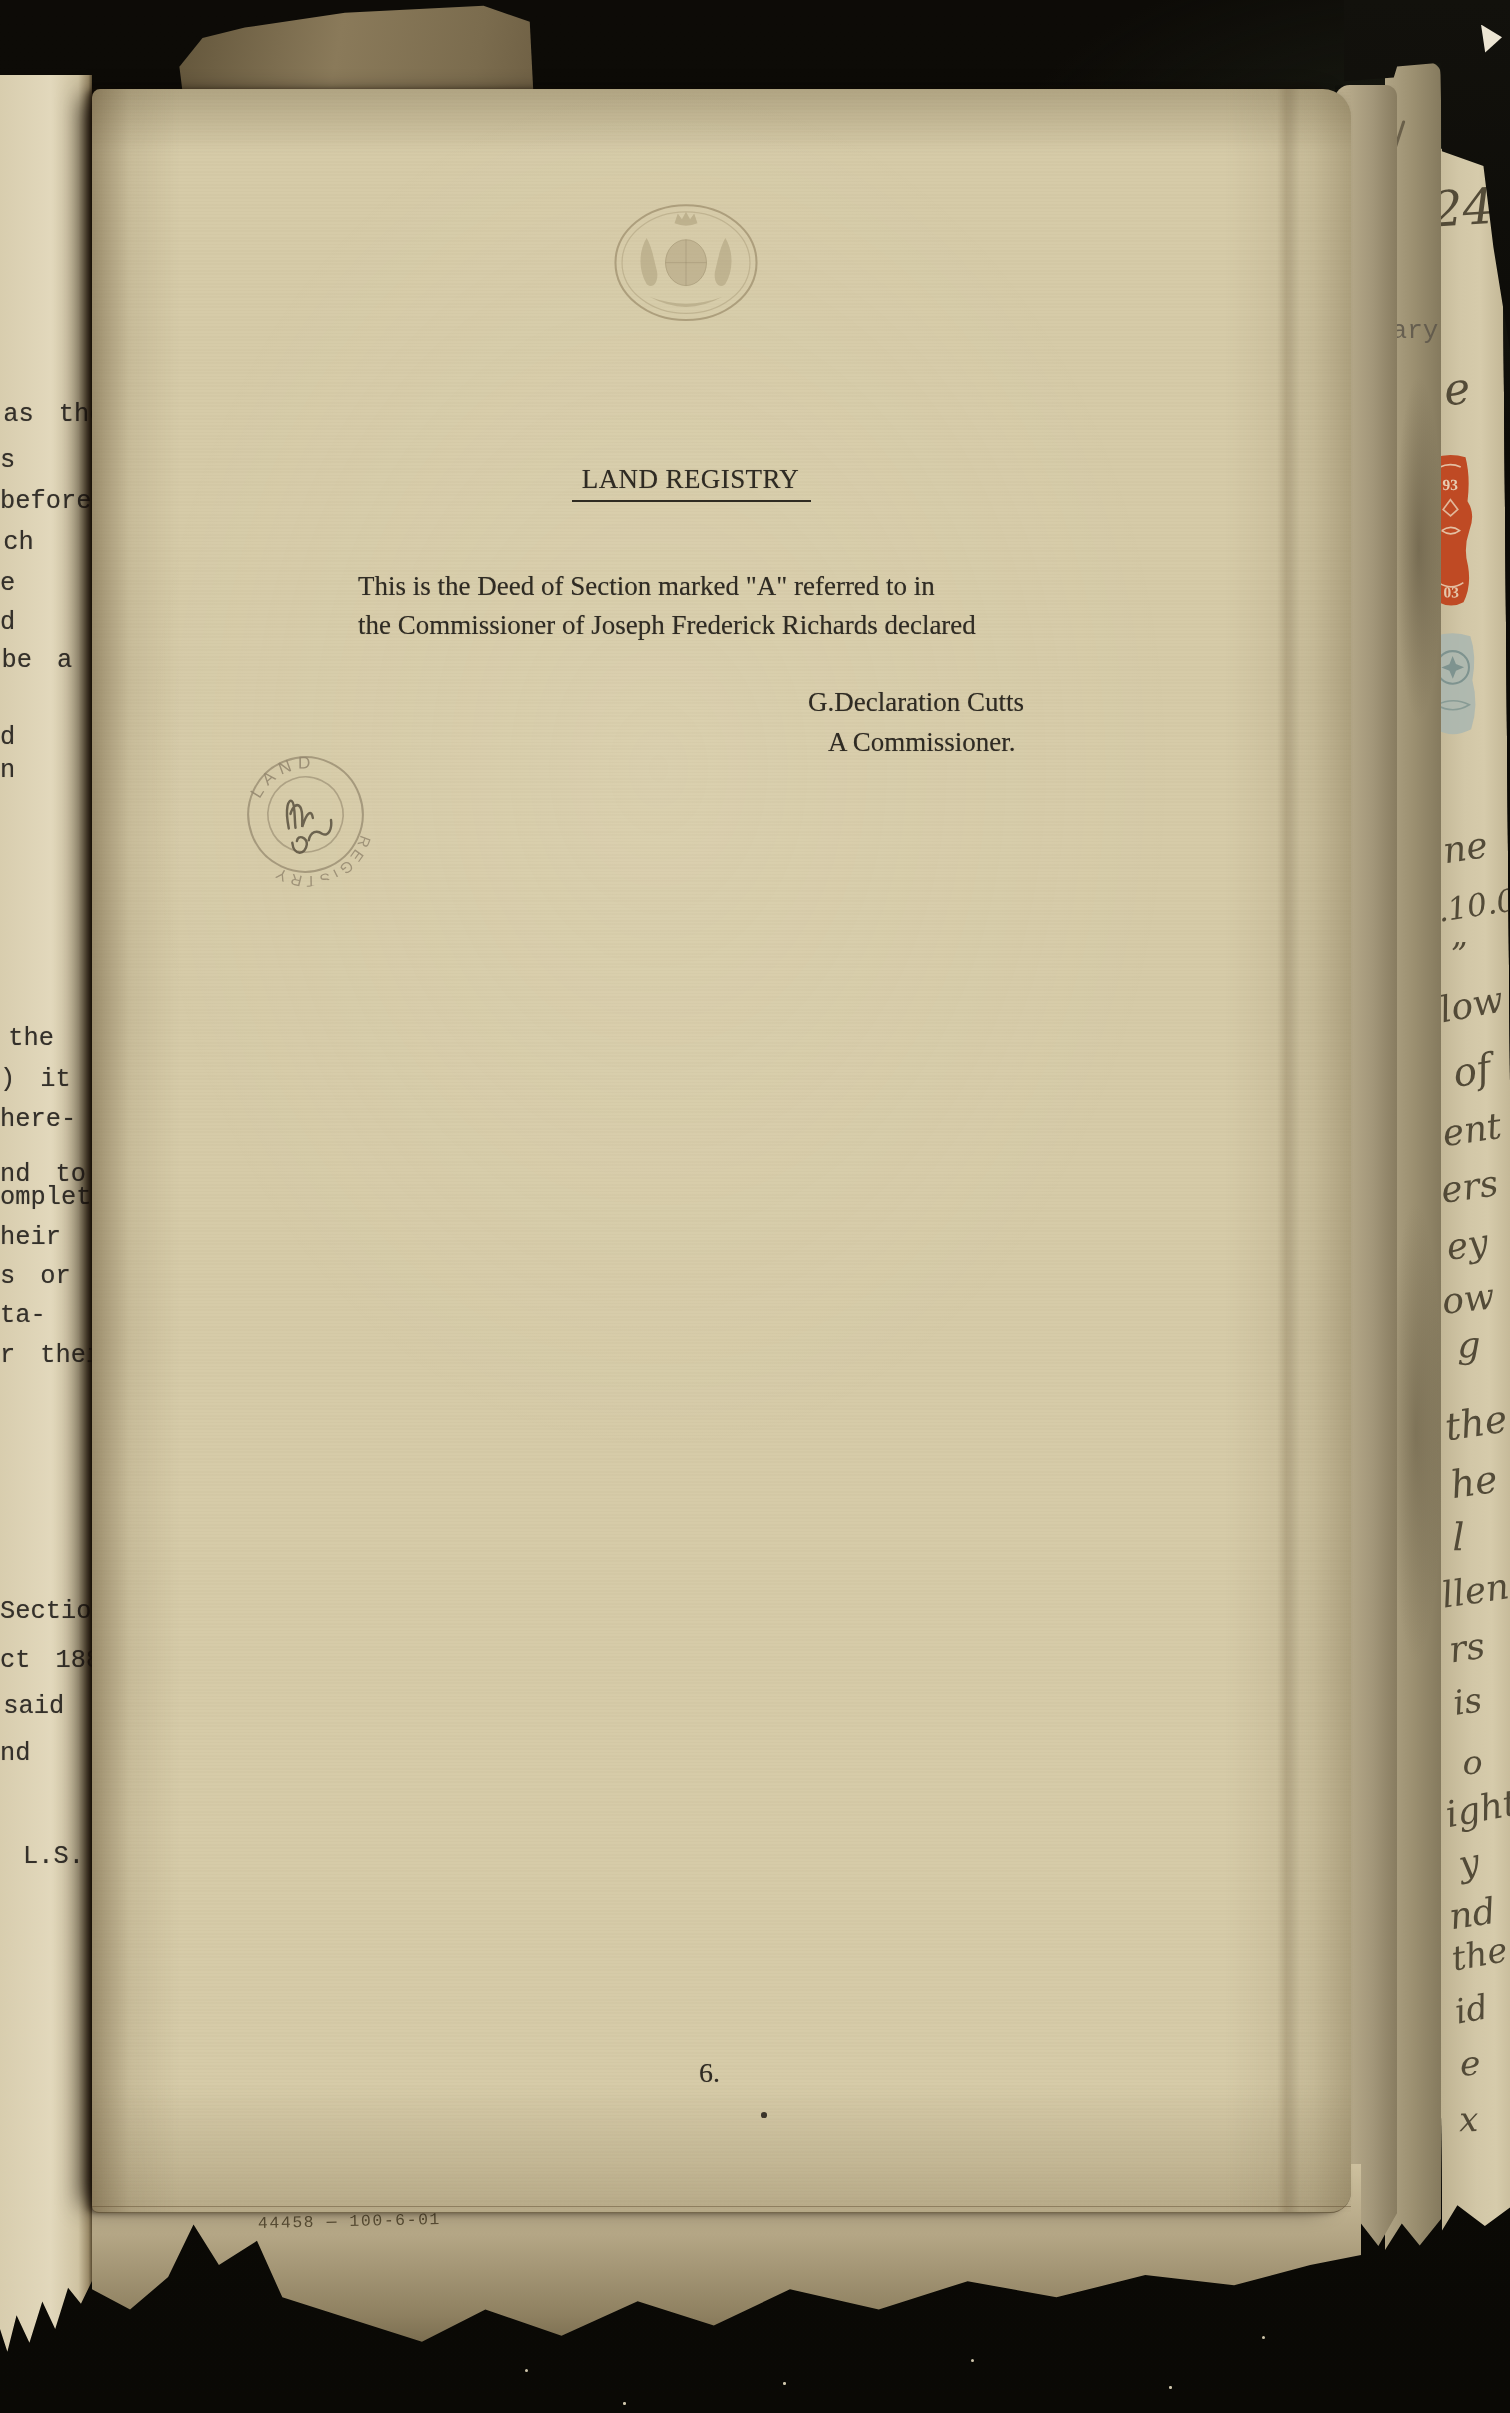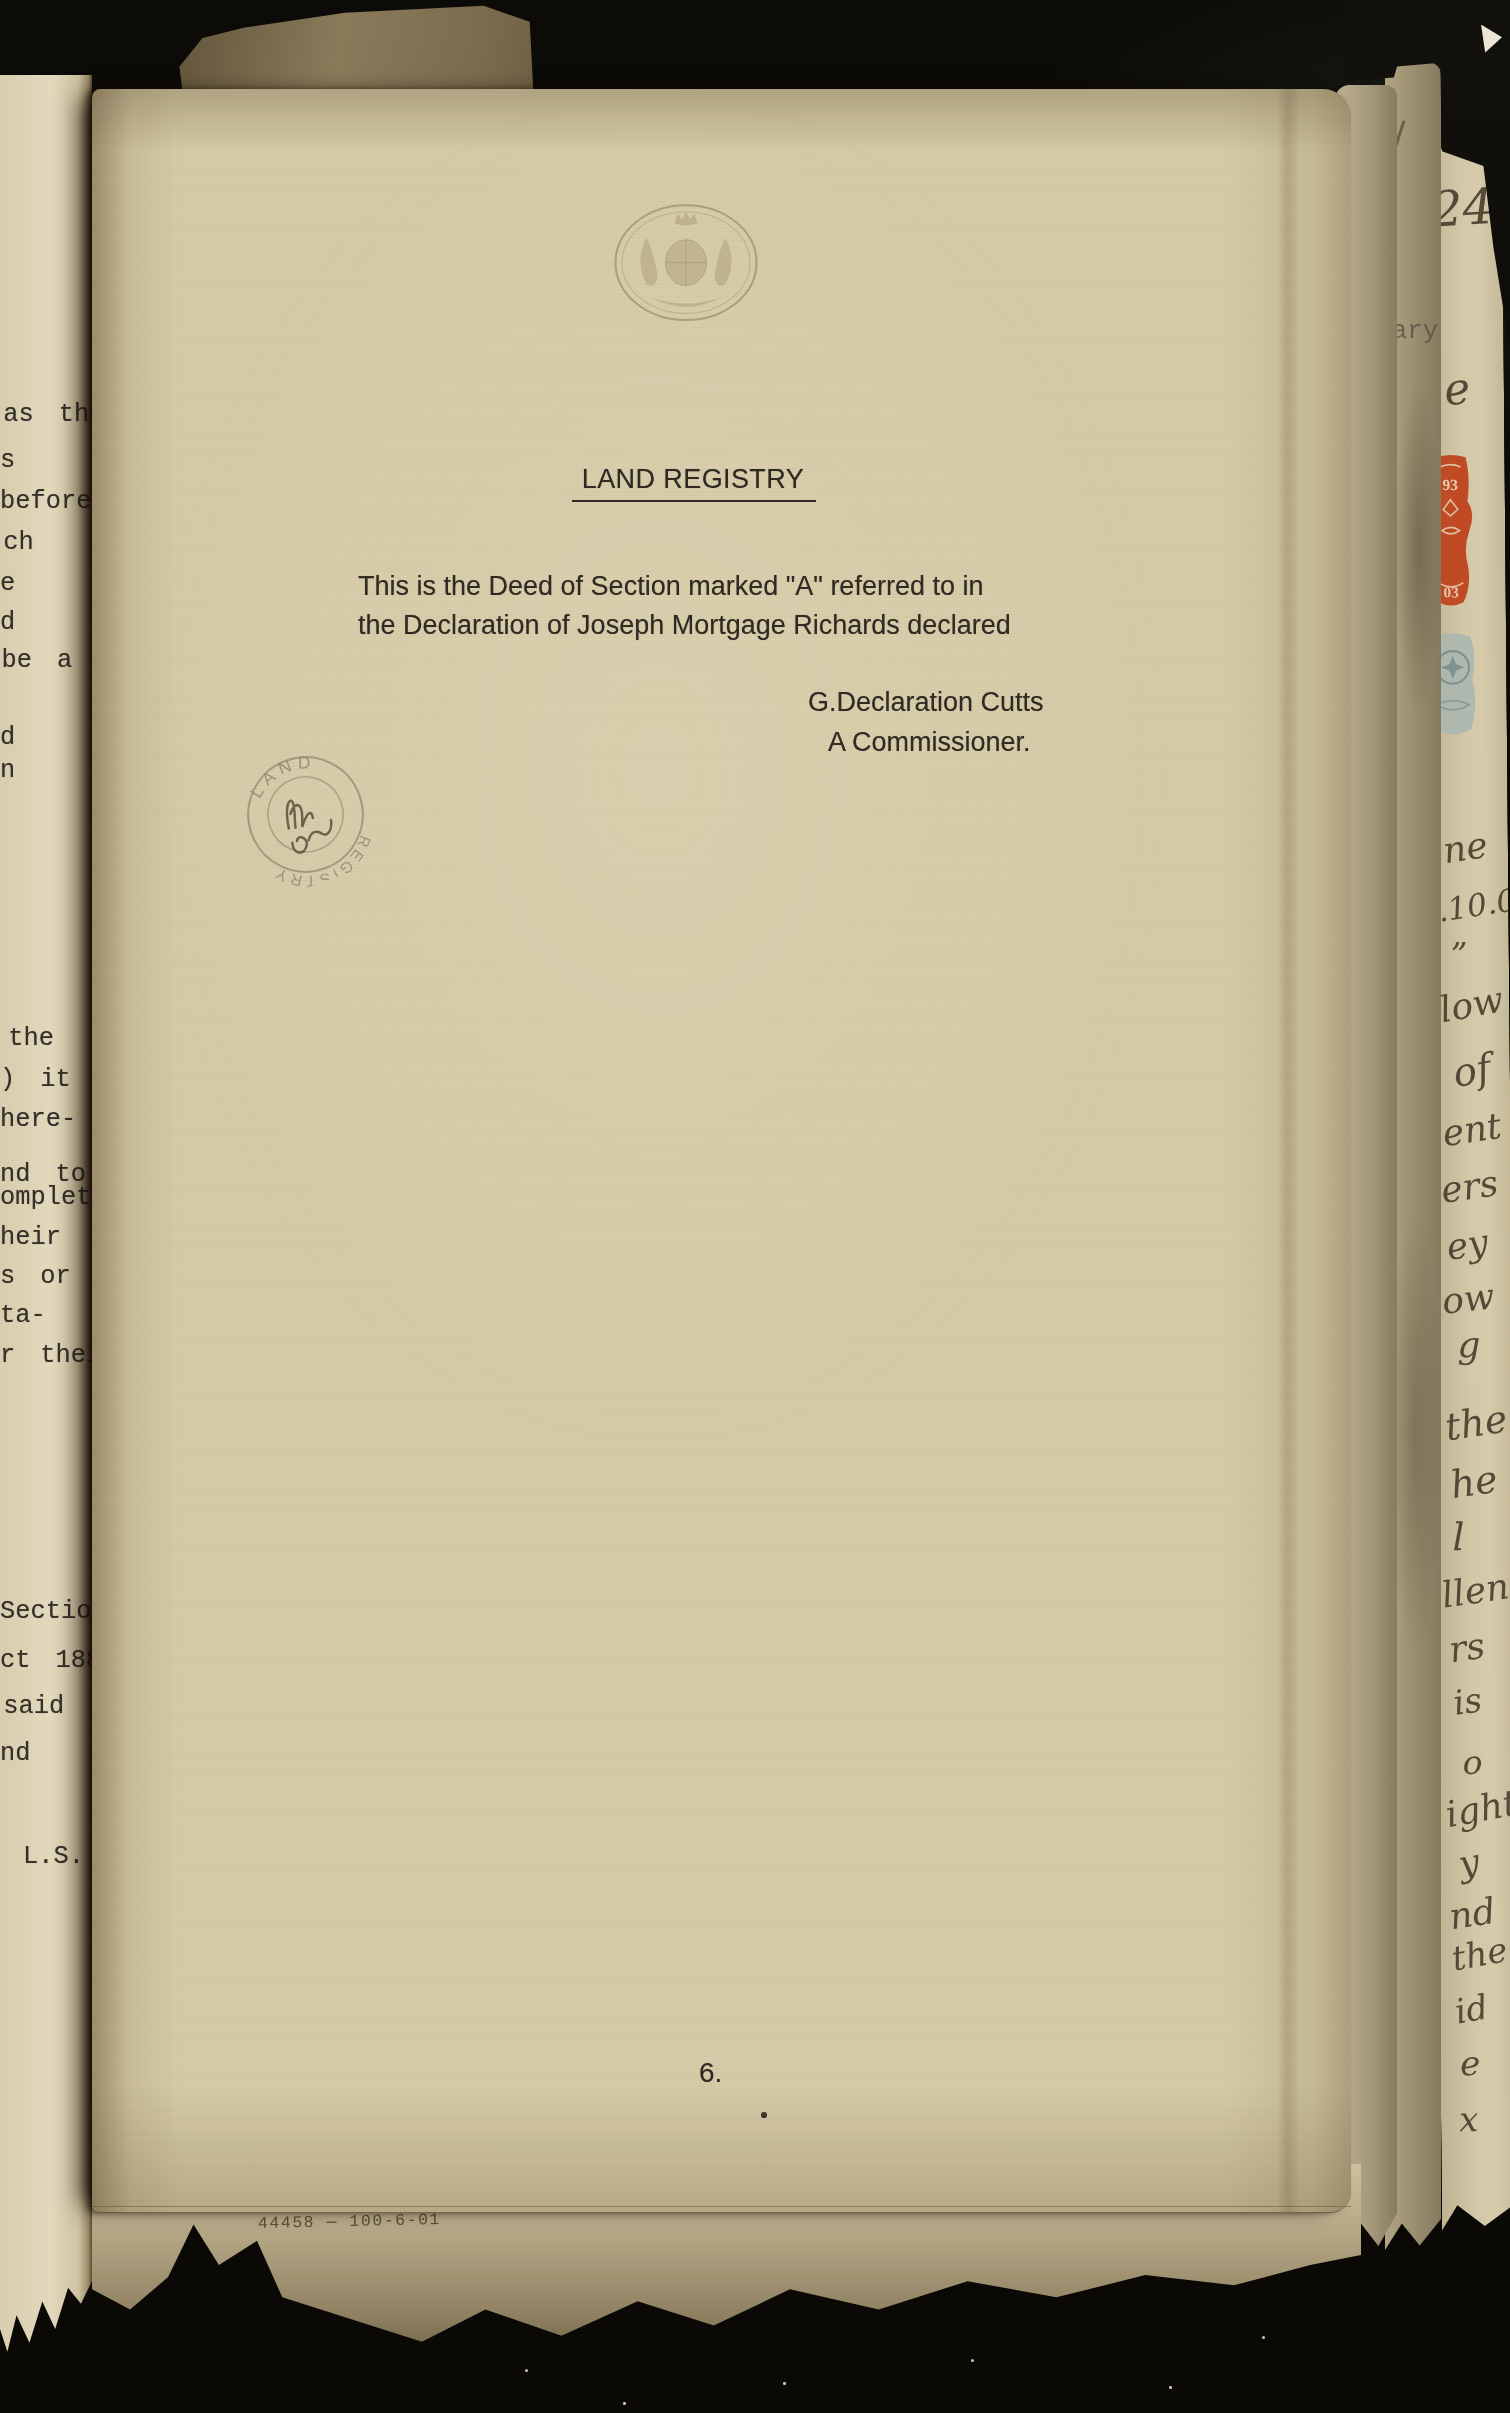--- a/index.html
+++ b/index.html
@@ -48,21 +48,21 @@
   }
   .main-page::after{
     content:"";position:absolute;left:0;right:0;bottom:5.7px;height:0.8px;
     background:rgba(90,72,45,.45);
   }
   .page-crease{
     left:1185px;top:0;width:23px;height:100%;
     background:linear-gradient(90deg, transparent, rgba(110,92,60,.25) 40%, rgba(80,64,40,.16) 60%, transparent);
   }
   .typed{
-    position:absolute;font-family:Liberation Sans, sans-serif;
+    position:absolute;font-family:Liberation Serif, serif;
     color:#2f2b23;white-space:pre;
     text-shadow:0 0 0.8px rgba(47,43,35,.45);
   }
   .heading{
     font-size:27px;letter-spacing:0.4px;
     border-bottom:2.5px solid #2f2b22;padding:0 11.5px 4.9px 9.8px;
   }
   .bodyline{font-size:27px;}
   .pageno{font-size:28px;}
   
@@ -218,21 +218,21 @@
     <ellipse cx="100" cy="92" rx="25" ry="28" fill="rgba(167,152,117,.5)" stroke="rgba(140,125,92,.6)"></ellipse>
     <path d="M100,64 v56 M75,92 h50" stroke="rgba(140,125,92,.5)" fill="none"></path>
     <path d="M52,62 C42,78 42,102 52,118 C60,126 68,114 64,100 C60,84 58,72 52,62 Z" fill="rgba(162,147,112,.5)"></path>
     <path d="M148,62 C158,78 158,102 148,118 C140,126 132,114 136,100 C140,84 142,72 148,62 Z" fill="rgba(162,147,112,.5)"></path>
     <path d="M56,134 Q100,150 144,134 Q100,158 56,134 Z" fill="rgba(160,145,110,.5)"></path>
   </svg>
 
   <div class="typed heading" style="left:480px;top:375px">LAND REGISTRY</div>
 
   <div class="typed bodyline" style="left:266px;top:482px">This is the Deed of Section marked "A" referred to in</div>
-  <div class="typed bodyline" style="left:266px;top:521px">the Declaration of Joseph Mortgage Richards declared</div>
+  <div class="typed bodyline" style="left:266px;top:521px">the Commissioner of Joseph Frederick Richards declared</div>
   <div class="typed bodyline" style="left:716px;top:598px">G.Declaration Cutts</div>
   <div class="typed bodyline" style="left:736px;top:638px">A Commissioner.</div>
 
   <svg style="position:absolute;left:144px;top:656px;transform:rotate(-20deg);opacity:.8" width="139" height="139" viewBox="0 0 170 170">
     <defs>
       <path id="arcTop" d="M 22,92 A 63,63 0 0 1 148,92"></path>
       <path id="arcBot" d="M 150,96 A 65,65 0 0 1 20,96"></path>
     </defs>
     <circle cx="85" cy="85" r="70" fill="none" stroke="#8f8268" stroke-width="2.5" opacity=".85"></circle>
     <circle cx="85" cy="85" r="46" fill="none" stroke="#8f8268" stroke-width="2" opacity=".7"></circle>

